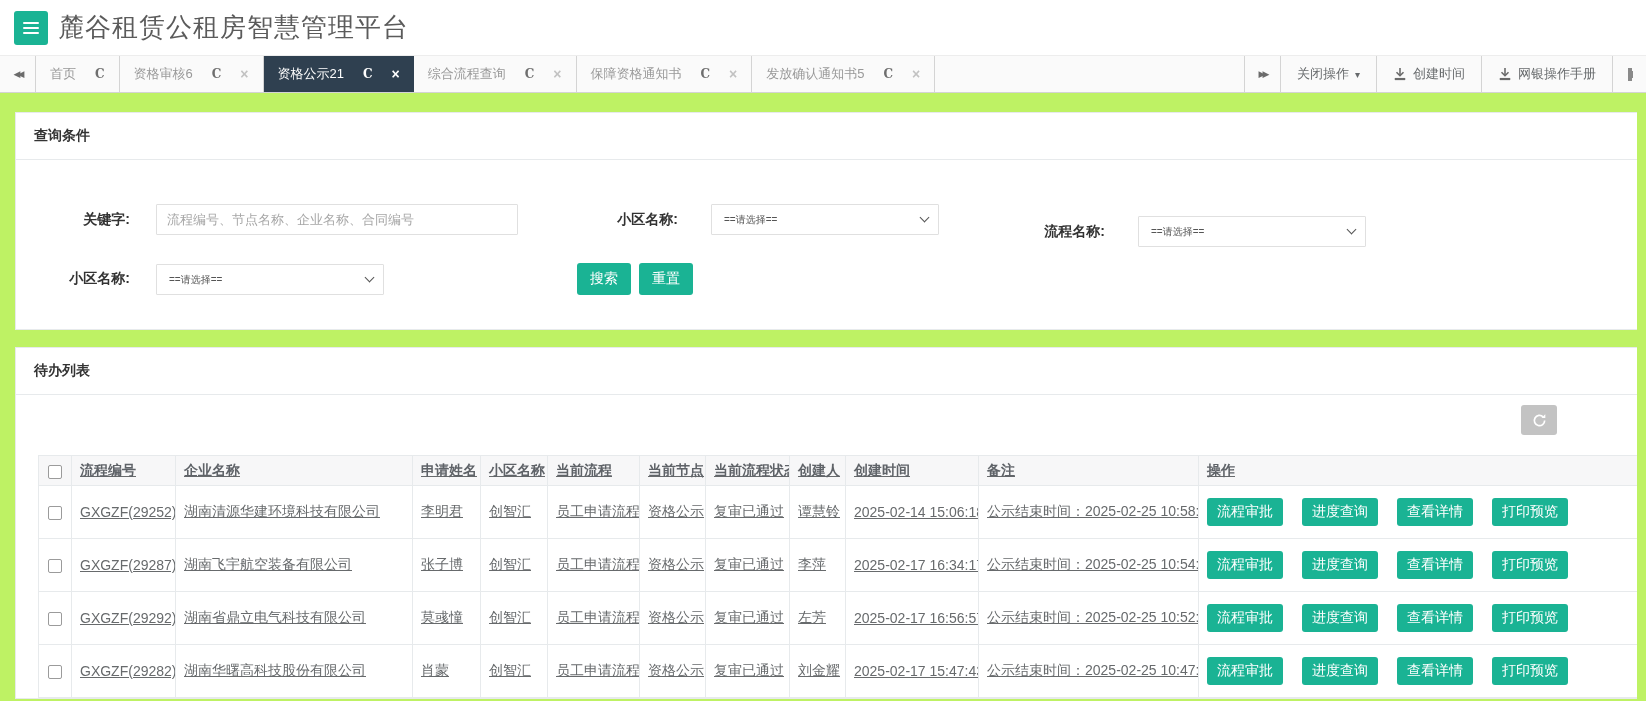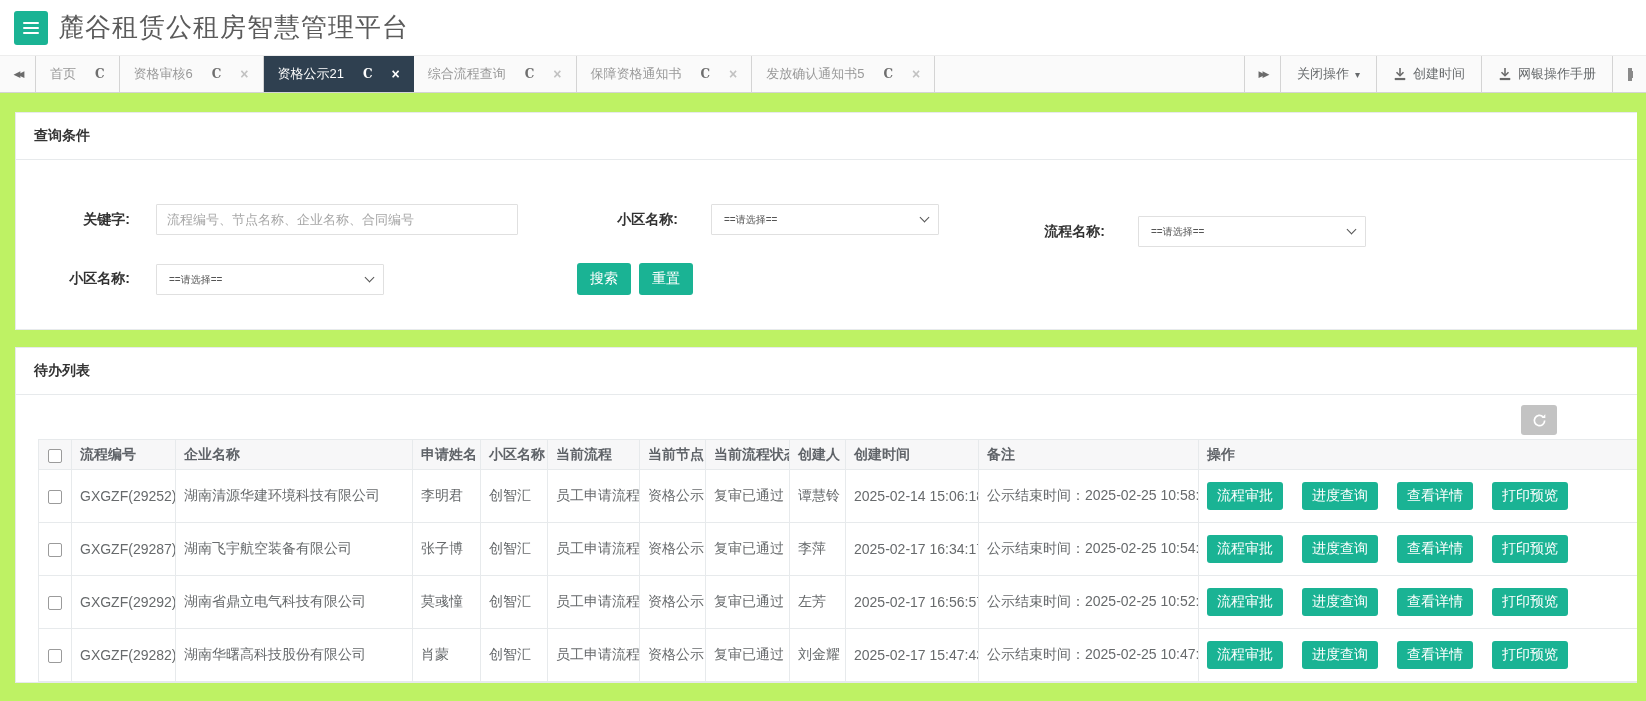--- a/index.html
+++ b/index.html
@@ -48,21 +48,21 @@
   .sel-caret { position:absolute; right:11px; top:10px; width:7px; height:7px; border-right:1.5px solid #555; border-bottom:1.5px solid #555; transform:rotate(45deg); pointer-events:none; }
   .btn-green { background:#1ab394; color:#fff; border:none; border-radius:3px; font-size:14px; padding:7px 13px; cursor:pointer; font-family:inherit; }
   .form-btns .btn-green { margin-right:8px; }
 
   
   .todo-panel { margin-top:17px; min-height:336px; }
   .todo-body { padding:10px 0 0 0; }
   .todo-toolbar { display:flex; justify-content:flex-end; padding-right:80px; }
   .refresh-btn { width:36px; height:30px; background:#c3c3c3; border:none; border-radius:3px; display:flex; align-items:center; justify-content:center; cursor:pointer; }
 
-  table { border-collapse:collapse; margin:4px 0 0 22px; width:calc(100% - 22px); table-layout:fixed; font-size:14px; }
+  table { border-collapse:collapse; margin:20px 0 0 22px; width:calc(100% - 22px); table-layout:fixed; font-size:14px;text-decoration:underline; }
   th, td { border:1px solid #e7eaec; padding:6px 8px; text-align:left; color:#676a6c; overflow:hidden; white-space:nowrap; }
   thead th { background:#f7f7f8; font-weight:700; color:#5f6368; height:30px; padding:5px 8px; }
   tbody td { height:53px; background:#fff; }
   .col-check { width:33px; text-align:center; }
   td.ops, th.ops { border-right:none; }
   .checkbox { display:inline-block; width:14px; height:14px; border:1px solid #9b9b9b; border-radius:2px; background:#fff; vertical-align:middle; cursor:pointer; }
   .op-btn { background:#1ab394; color:#fff; border:none; border-radius:3px; font-size:14px; padding:5px 10px; margin-right:19px; cursor:pointer; font-family:inherit; }
 </style>
 </head>
 <body>

